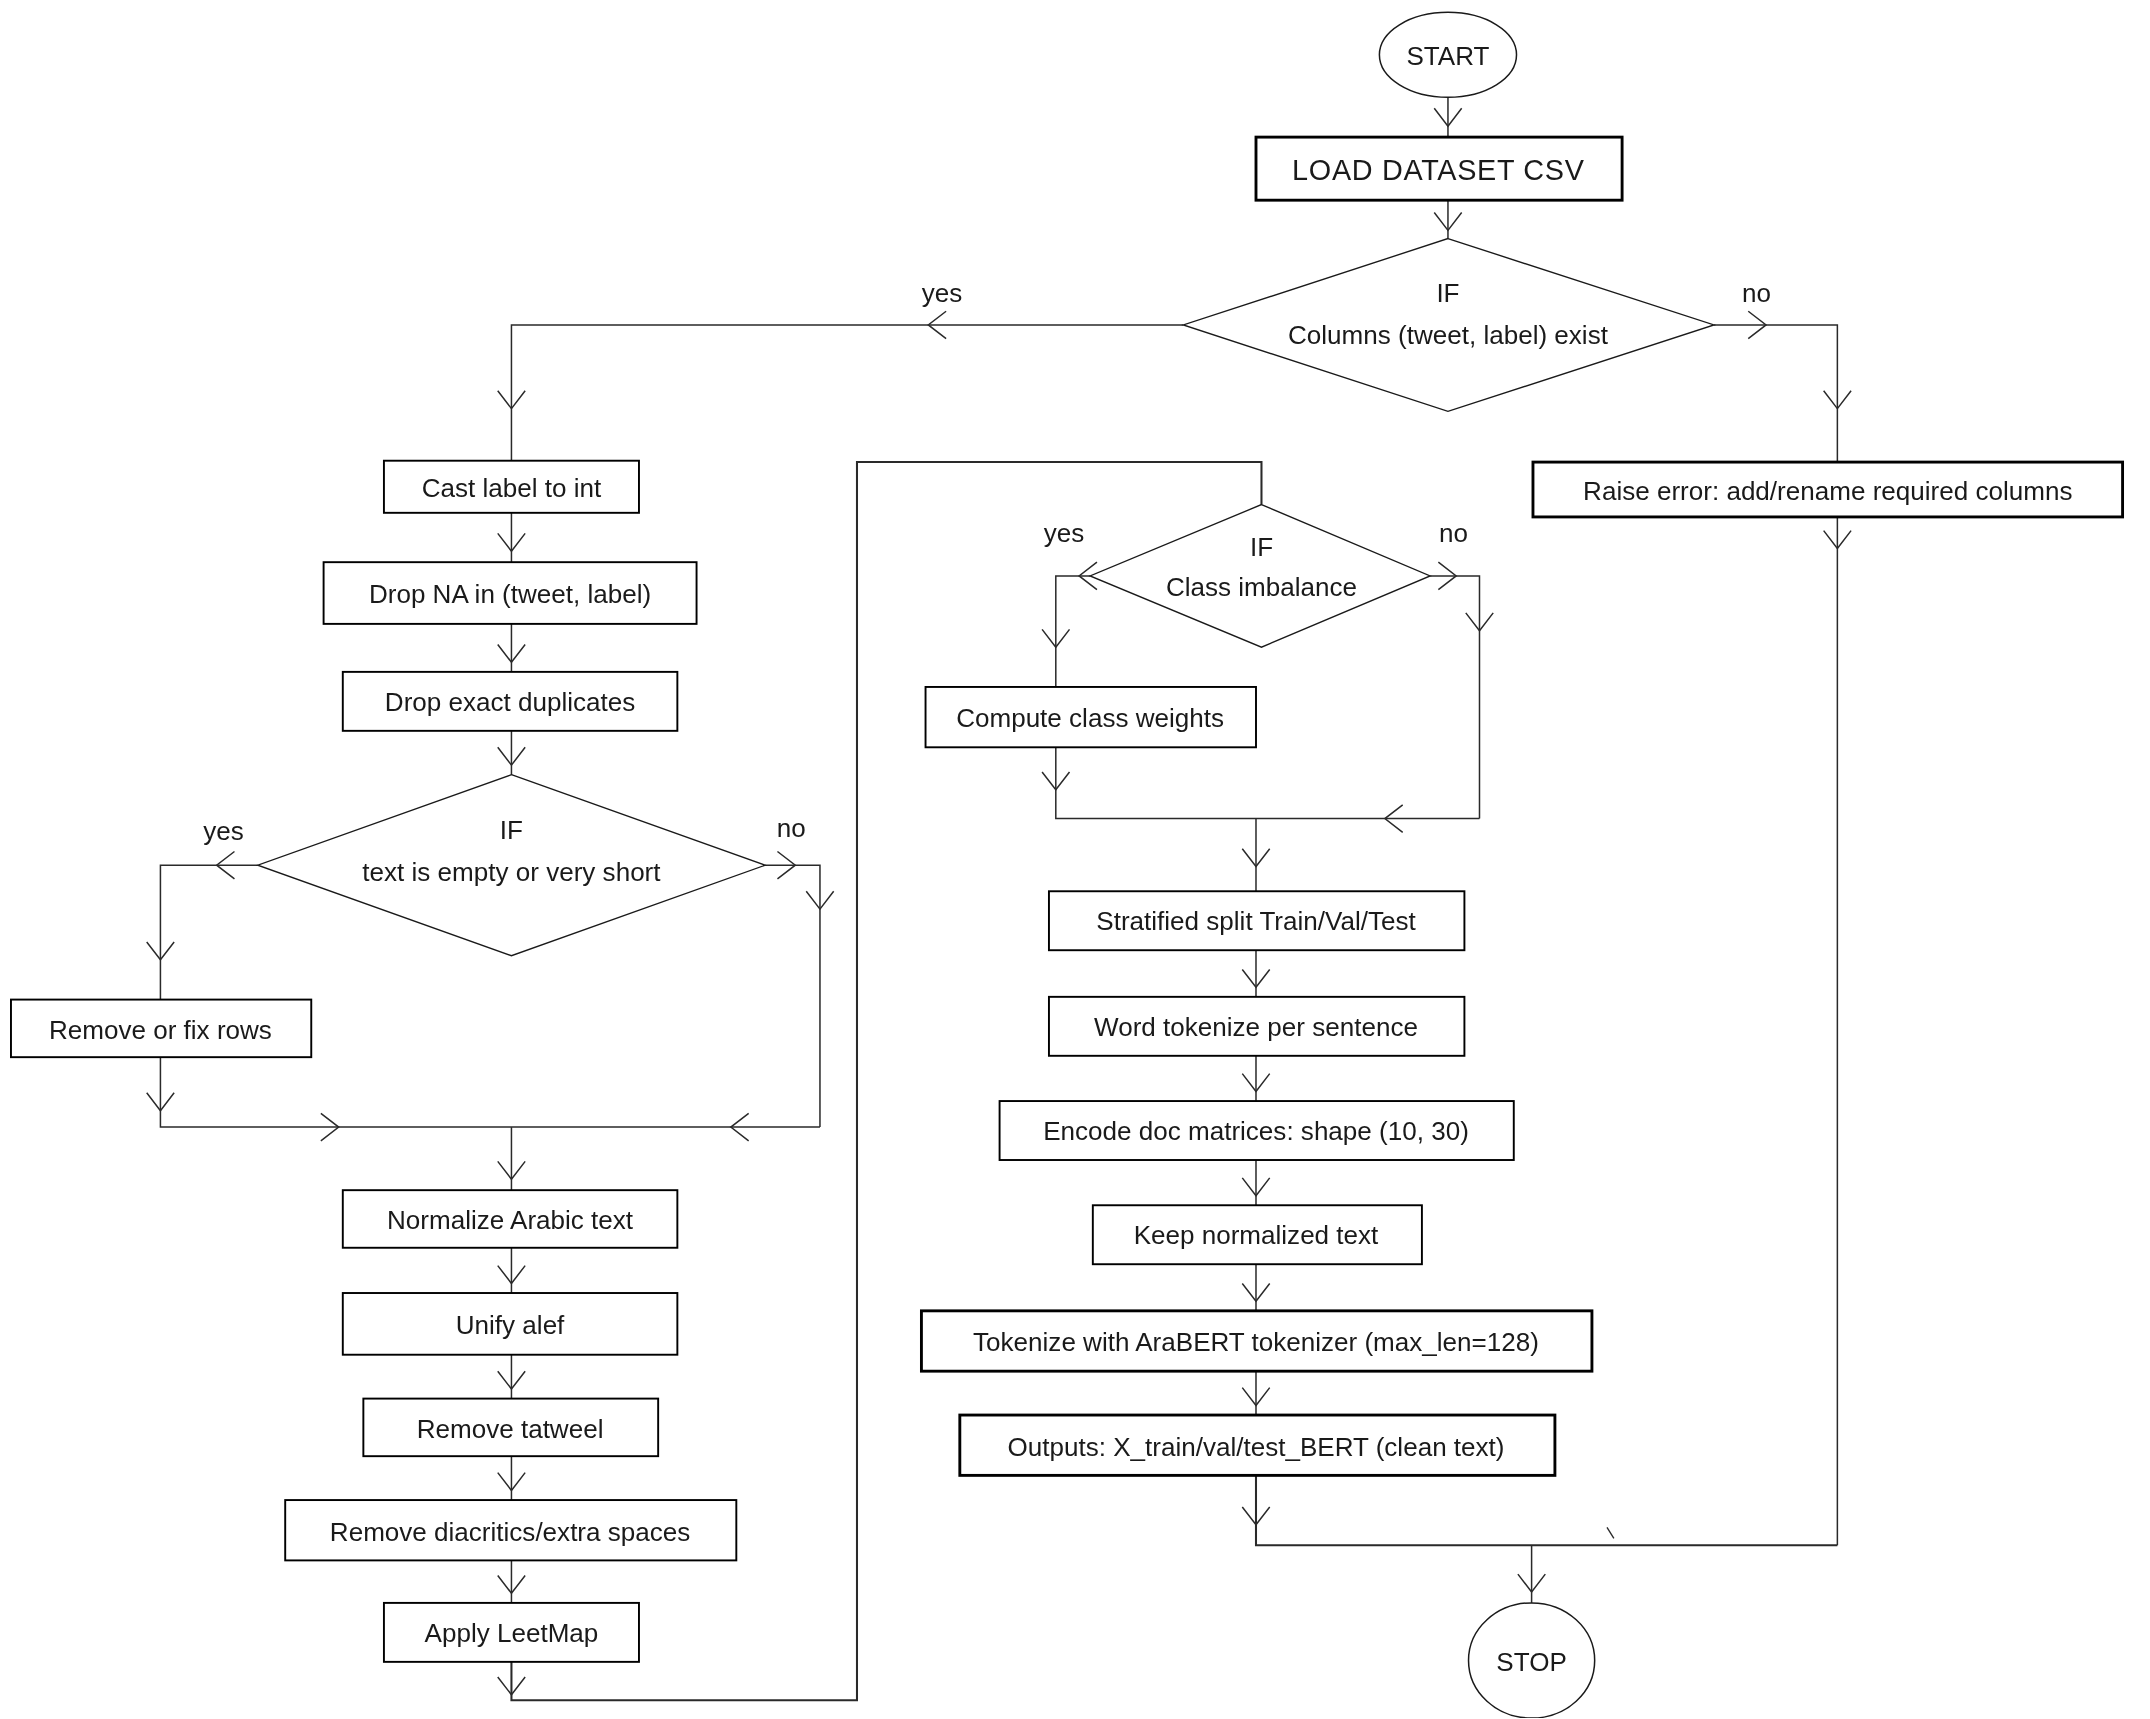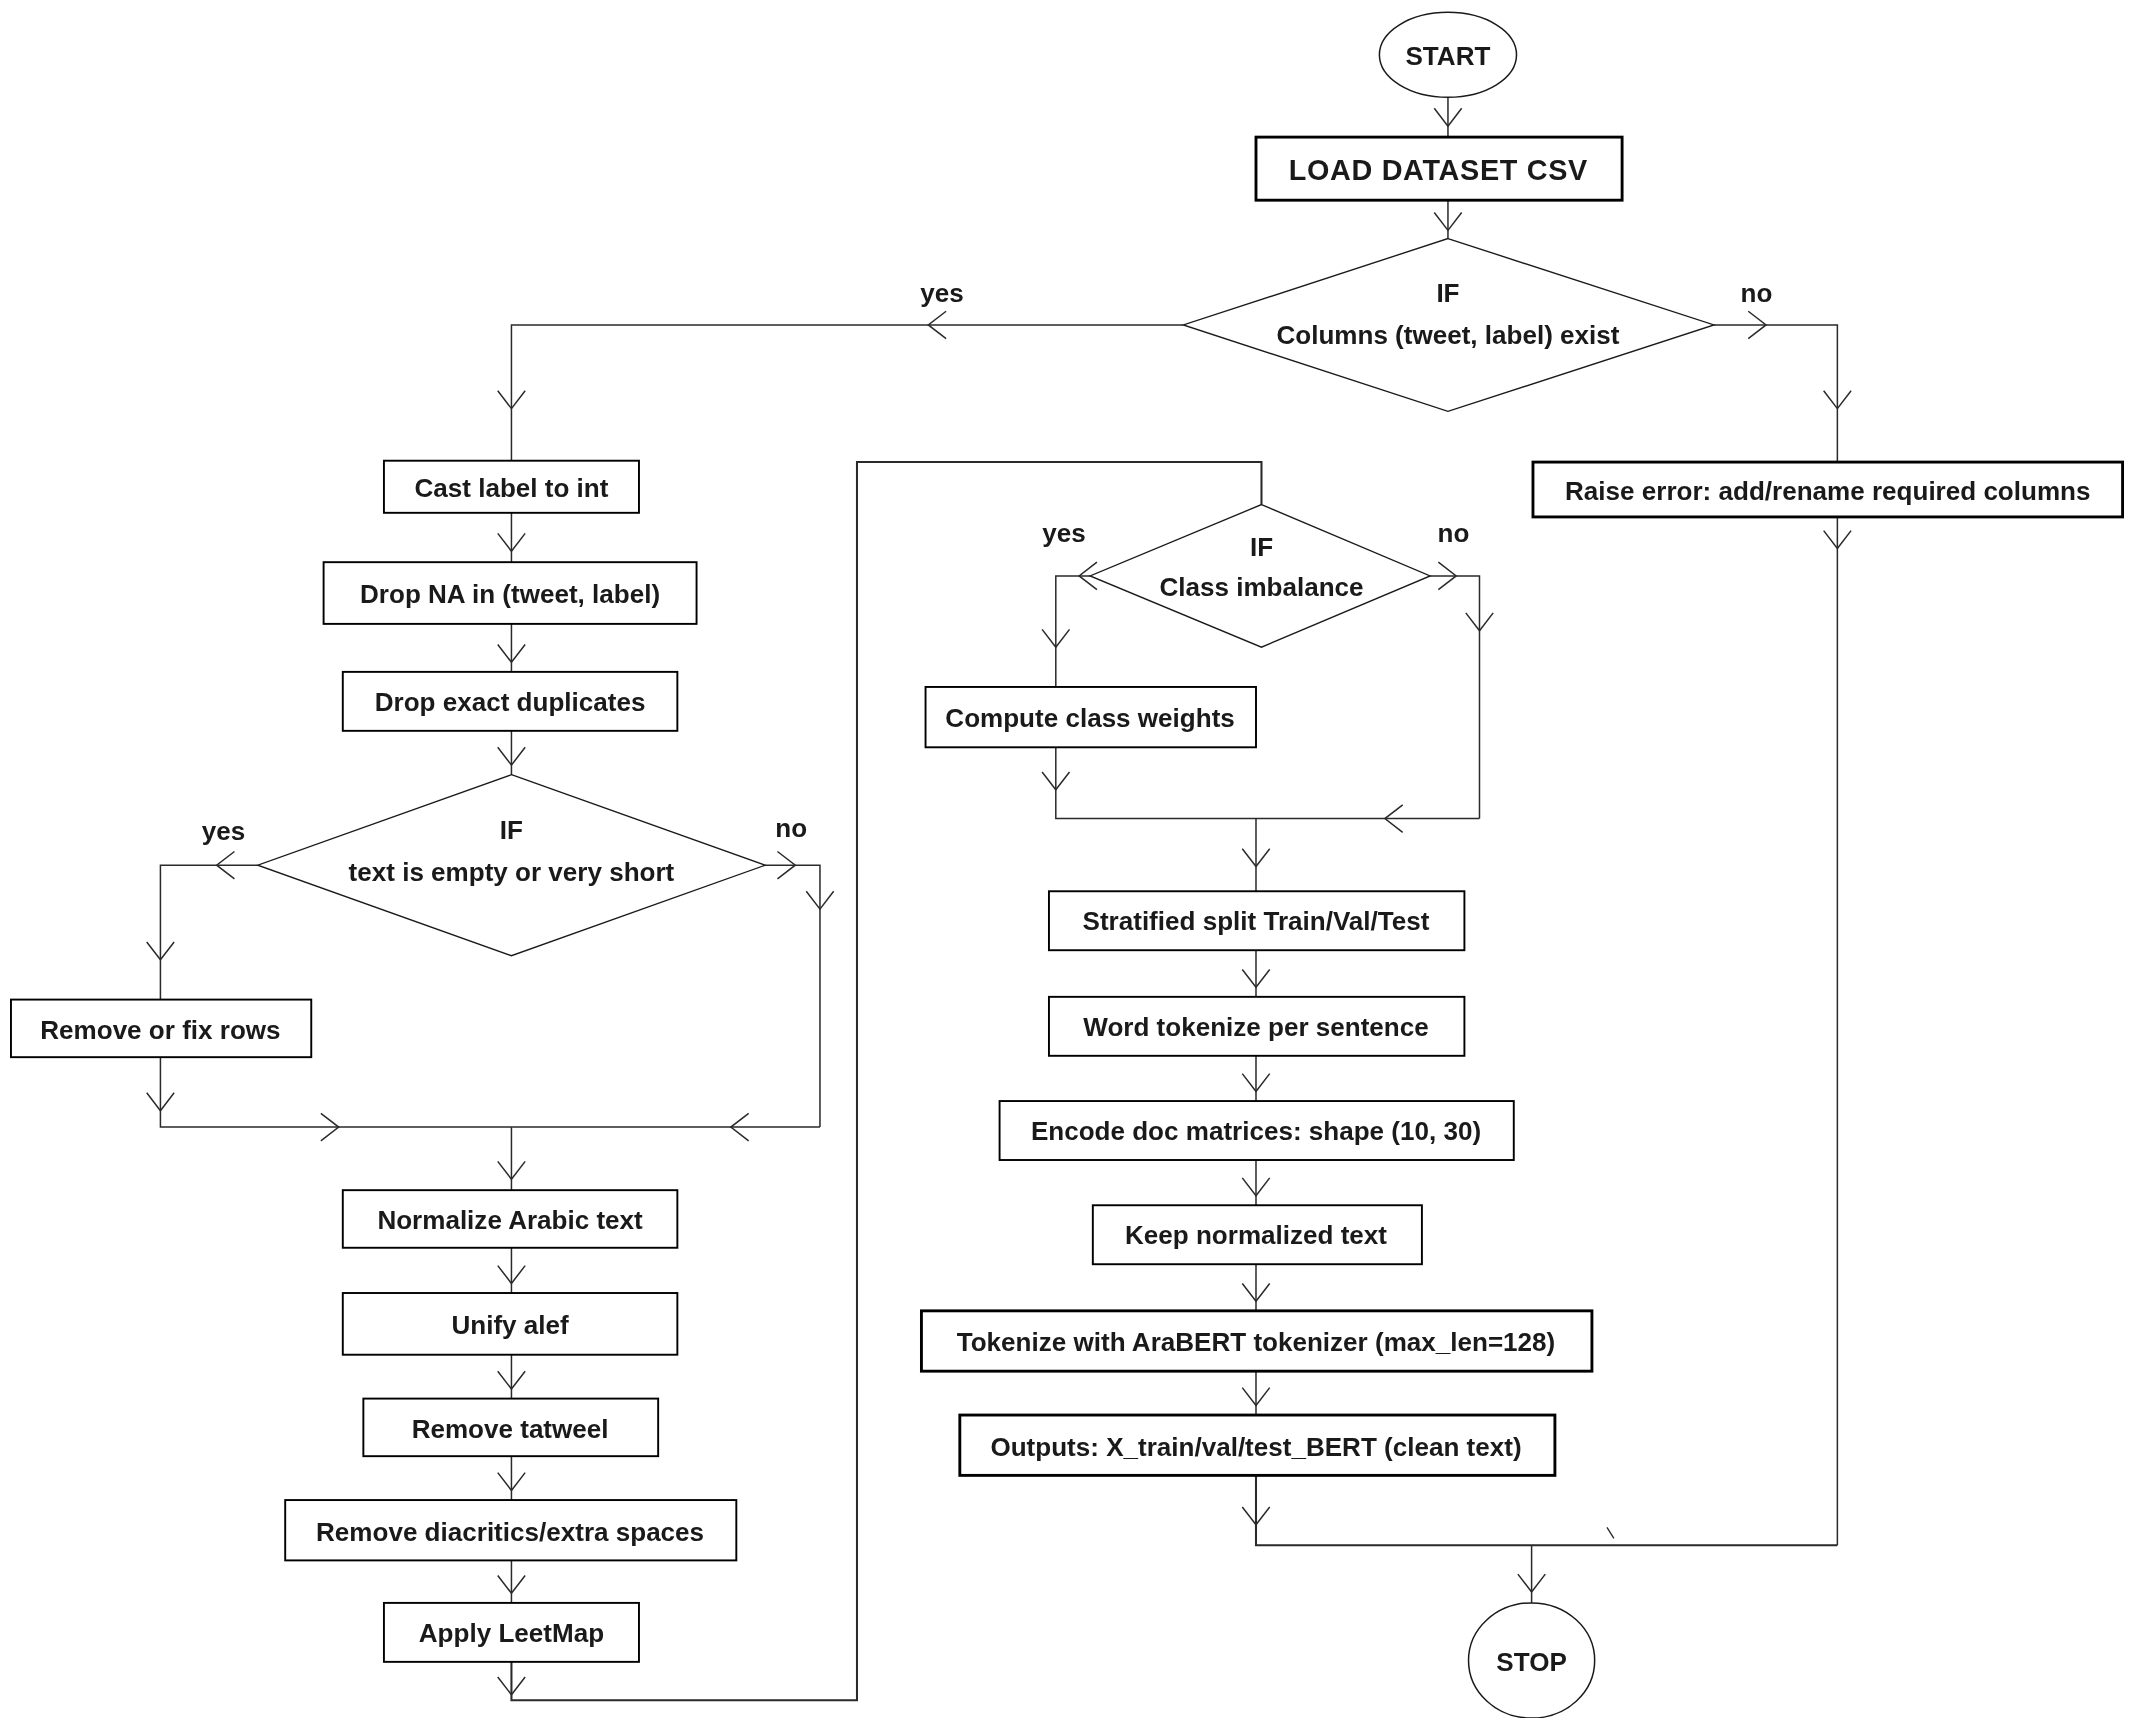--- a/index.html
+++ b/index.html
@@ -1,16 +1,16 @@
 <!DOCTYPE html>
 <html style="font-size:8.5px"><head>
 <meta charset="utf-8">
 <style>
   html,body{margin:0;padding:0;background:#ffffff;}
-  .canvas-wrap{width:100vw;background:#ffffff;font-weight:bold;}
+  .canvas-wrap{width:100vw;background:#ffffff;}
   svg{display:block;width:100%;height:auto;background:#ffffff;}
   .edge{fill:none;stroke:#2a2a2a;stroke-width:1.1;}
   .edge.thick{stroke-width:1.5;}
   .ch{fill:none;stroke:#2a2a2a;stroke-width:1.1;}
   .box{fill:#ffffff;stroke:#000000;stroke-width:1.4;}
   .box.heavy{stroke-width:2.1;}
   .diamond{fill:#ffffff;stroke:#1a1a1a;stroke-width:1;}
   .terminal{fill:#ffffff;stroke:#1a1a1a;stroke-width:1.1;}
   text{font-family:"Liberation Sans",sans-serif;font-size:19px;fill:#1a1a1a;
        text-anchor:middle;dominant-baseline:central;}

